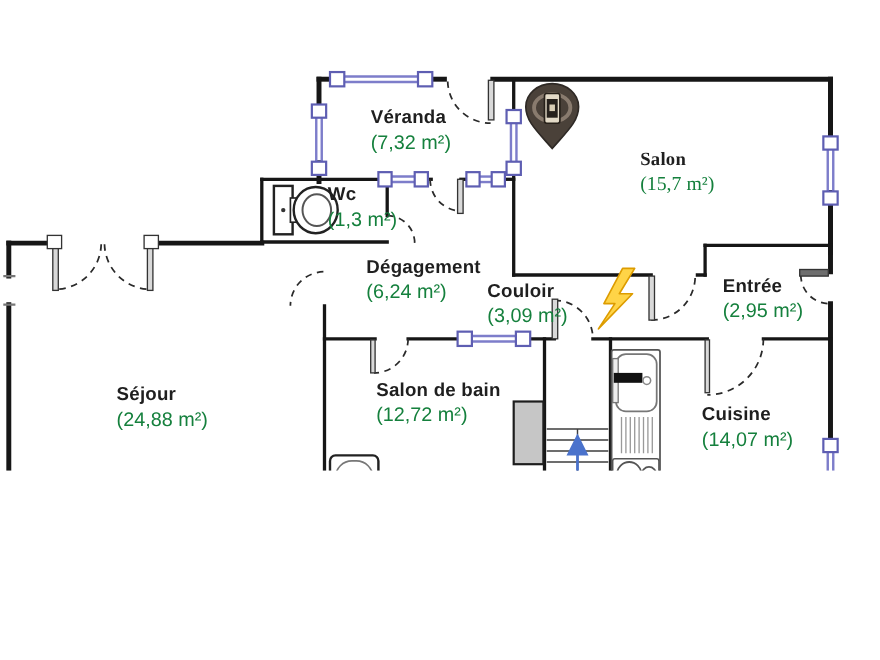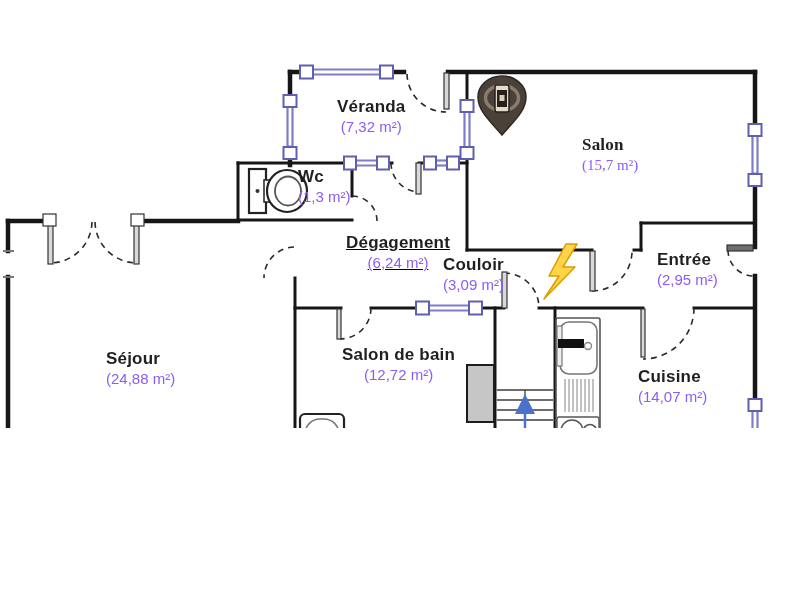--- a/index.html
+++ b/index.html
@@ -1,21 +1,21 @@
 <!DOCTYPE html>
 <html><head>
 <meta charset="utf-8">
 <style>
   html,body{margin:0;padding:0;background:#ffffff;}
   .stage{position:relative;width:800px;height:428px;background:#ffffff;overflow:hidden;
          font-family:"Liberation Sans",sans-serif;}
   .stage svg{position:absolute;left:0;top:0;}
   .room-label{position:absolute;text-align:left;line-height:1.25;pointer-events:none;}
   .room-name{font-weight:bold;font-size:17px;color:#1f1f1f;letter-spacing:.2px;}
-  .room-area{font-size:15px;color:#8b5cf6;margin-top:1px;text-align:center;}
+  .room-area{font-size:18px;color:#15803d;margin-top:1px;}
   .floor-label{position:absolute;left:762px;top:550px;font-size:21px;color:#4b4b4b;white-space:nowrap;}
 </style>
 </head>
 <body>
 
 <div class="stage">
 
 <svg width="800" height="600" viewBox="0 0 800 600">
 
   <g stroke="#161616" stroke-width="4.5" stroke-linecap="square">
@@ -242,21 +242,21 @@
     <div class="room-area">(7,32 m²)</div>
   </div>
   <div class="room-label" style="left:298px;top:166px;">
     <div class="room-name">Wc</div>
     <div class="room-area">(1,3 m²)</div>
   </div>
   <div class="room-label" style="left:582px;top:134px;font-family:Liberation Serif, serif;">
     <div class="room-name">Salon</div>
     <div class="room-area">(15,7 m²)</div>
   </div>
-  <div class="room-label" style="left:346px;top:232px;text-decoration:underline;">
+  <div class="room-label" style="left:333px;top:232px;">
     <div class="room-name">Dégagement</div>
     <div class="room-area">(6,24 m²)</div>
   </div>
   <div class="room-label" style="left:443px;top:254px;">
     <div class="room-name">Couloir</div>
     <div class="room-area">(3,09 m²)</div>
   </div>
   <div class="room-label" style="left:657px;top:249px;">
     <div class="room-name">Entrée</div>
     <div class="room-area">(2,95 m²)</div>

